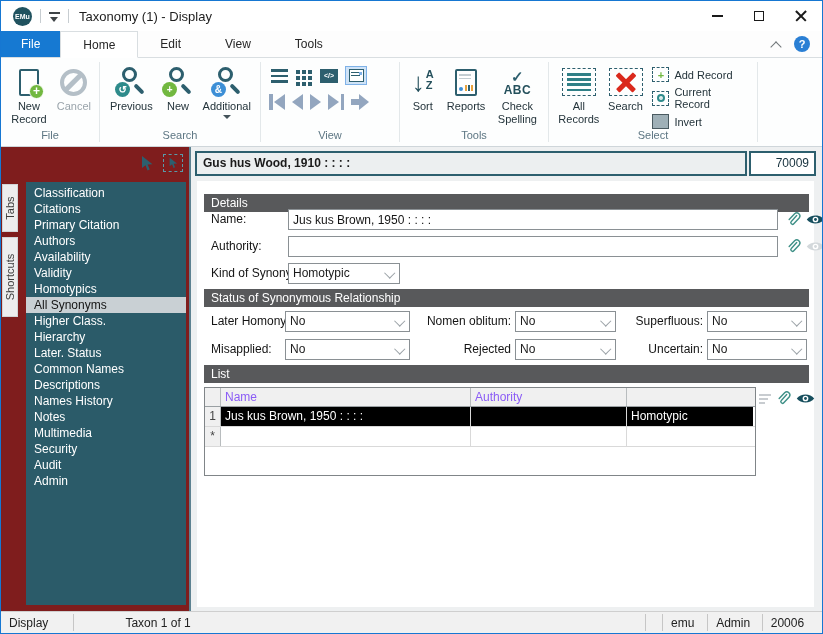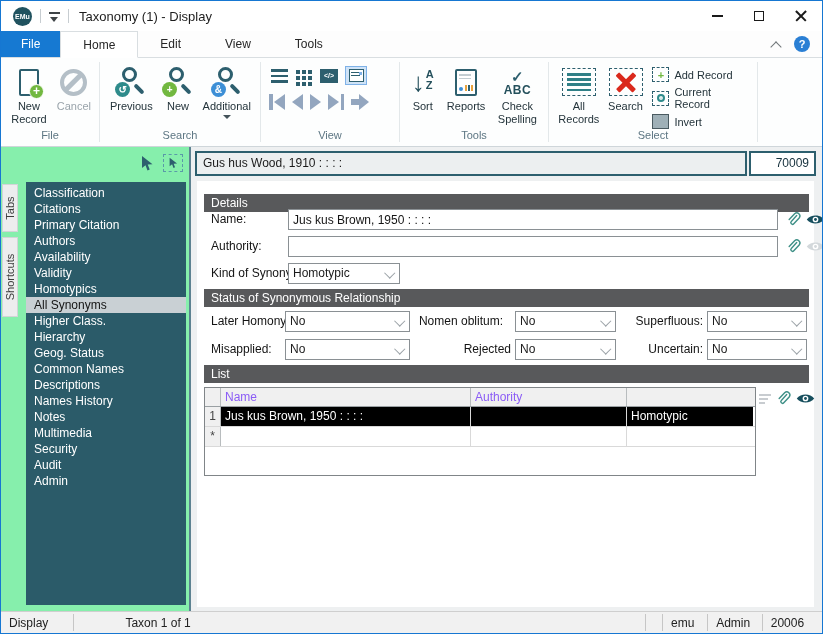--- a/index.html
+++ b/index.html
@@ -102,38 +102,38 @@
   .sel-col { display:flex; flex-direction:column; gap:4px; padding:6px 4px 0 6px; }
   .srow { display:flex; align-items:center; gap:5px; font-size:11px; color:#24343b; }
   .dashed-small { width:17px; height:15px; border:1.3px dashed #2d5f6e; display:flex; align-items:center; justify-content:center; flex:none; }
   .mini-plus { color:#72b840; font-weight:bold; font-size:11px; line-height:10px; }
   .mini-target { width:8px; height:8px; border:2px solid #2e8b8b; border-radius:50%; background:#fff; box-shadow:inset 0 0 0 1.5px #fff, inset 0 0 0 4px #2e8b8b; }
   .mini-grid { width:17px; height:15px; flex:none; border:1.6px solid #4a5a60; background:
       linear-gradient(#9fb0b7,#9fb0b7) , repeating-linear-gradient(to right,#fff 0 2px,transparent 2px 5px); background-blend-mode:normal; background-color:#9fb0b7; }
 
   
   .workspace { position:absolute; top:146px; left:0; right:0; bottom:22px; background:#f2f3f4; }
-  .left-gutter { position:absolute; left:0; top:0; width:189px; height:100%; background:#86efac; }
+  .left-gutter { position:absolute; left:0; top:0; width:189px; height:100%; background:#7f1d1d; }
   .splitter { position:absolute; left:188px; top:0; width:2px; height:100%; background:#5d8291; }
   .right-area { position:absolute; left:190px; right:0; top:0; height:100%; background:#eef0f1; }
 
   .mini-toolbar { position:absolute; left:0; top:2px; width:188px; height:28px; display:flex; justify-content:flex-end; align-items:center; gap:8px; padding-right:6px; }
   .dashed-select { width:20px; height:18px; border:1.5px dashed #5a9aa8; display:flex; align-items:center; justify-content:center; }
 
   .vtab { position:absolute; left:1px; width:16px; background:#ededee; border:1px solid #d2d5d7; display:flex; align-items:center; justify-content:center; }
   .vtab span { transform:rotate(-90deg); white-space:nowrap; font-size:11px; color:#3c3c3c; }
   .vtab.tabs { top:37px; height:48px; }
   .vtab.shortcuts { top:90px; height:80px; }
 
   .sidebar { position:absolute; left:25px; top:35px; width:160px; height:423px; background:#2b5b69; padding-top:3px; }
   .side-item { height:16px; line-height:16px; padding-left:8px; color:#fff; font-size:12px; white-space:nowrap; cursor:default; }
   .side-item.sel { background:#c9d0d4; color:#141414; }
 
   .rec-name { position:absolute; left:4px; top:4px; width:552px; height:25px; border:2px solid #2d5f6e; background:#eceff0;
-              font-weight:normal; font-size:12px; line-height:21px; padding-left:6px; white-space:nowrap; overflow:hidden; }
+              font-weight:bold; font-size:12px; line-height:21px; padding-left:6px; white-space:nowrap; overflow:hidden; }
   .rec-irn { position:absolute; left:558px; top:4px; width:67px; height:25px; border:2px solid #2d5f6e; background:#fff;
              font-size:12px; line-height:21px; text-align:right; padding-right:5px; color:#15303c; }
 
   .main { position:absolute; left:6px; right:8px; top:34px; bottom:4px; background:#fff; }
   .secbar { position:absolute; left:7px; width:605px; height:18px; background:#58595b; color:#fff; font-size:12px; line-height:18px; padding-left:7px; }
   .flabel { position:absolute; font-size:12px; color:#141414; line-height:21px; }
   .tinput { position:absolute; height:21px; border:1px solid #8a9094; background:#fff; font-family:"Liberation Sans",sans-serif;
             font-size:12px; padding:0 4px; color:#141414; }
   .combo { position:absolute; height:21px; border:1px solid #8a9094; background:#fff; font-size:12px; line-height:19px; padding:0 18px 0 4px; }
   .combo .chev { position:absolute; right:5px; top:5px; width:8px; height:8px; }
@@ -393,21 +393,21 @@
         <div class="side-item">Classification</div>
         <div class="side-item">Citations</div>
         <div class="side-item">Primary Citation</div>
         <div class="side-item">Authors</div>
         <div class="side-item">Availability</div>
         <div class="side-item">Validity</div>
         <div class="side-item">Homotypics</div>
         <div class="side-item sel">All Synonyms</div>
         <div class="side-item">Higher Class.</div>
         <div class="side-item">Hierarchy</div>
-        <div class="side-item">Geog. Status</div>
+        <div class="side-item">Later. Status</div>
         <div class="side-item">Common Names</div>
         <div class="side-item">Descriptions</div>
         <div class="side-item">Names History</div>
         <div class="side-item">Notes</div>
         <div class="side-item">Multimedia</div>
         <div class="side-item">Security</div>
         <div class="side-item">Audit</div>
         <div class="side-item">Admin</div>
       </div>
     </div>
@@ -451,21 +451,21 @@
         <div class="combo" style="left:91px; top:82px; width:112px">
           <span>Homotypic</span><span class="chev"></span>
         </div>
 
         <div class="secbar" style="top:108px">Status of Synonymous Relationship</div>
 
         <div class="flabel" style="left:14px; top:130px">Later Homonym:</div>
         <div class="combo" style="left:88px; top:130px; width:125px">
           <span>No</span><span class="chev"></span>
         </div>
-        <div class="flabel" style="left:220px; top:130px; width:86px; text-align:right">Nomen oblitum:</div>
+        <div class="flabel" style="left:228px; top:130px; width:86px; text-align:right">Nomen oblitum:</div>
         <div class="combo" style="left:318px; top:130px; width:101px">
           <span>No</span><span class="chev"></span>
         </div>
         <div class="flabel" style="left:428px; top:130px; width:78px; text-align:right">Superfluous:</div>
         <div class="combo" style="left:510px; top:130px; width:100px">
           <span>No</span><span class="chev"></span>
         </div>
 
         <div class="flabel" style="left:14px; top:158px">Misapplied:</div>
         <div class="combo" style="left:88px; top:158px; width:125px">

